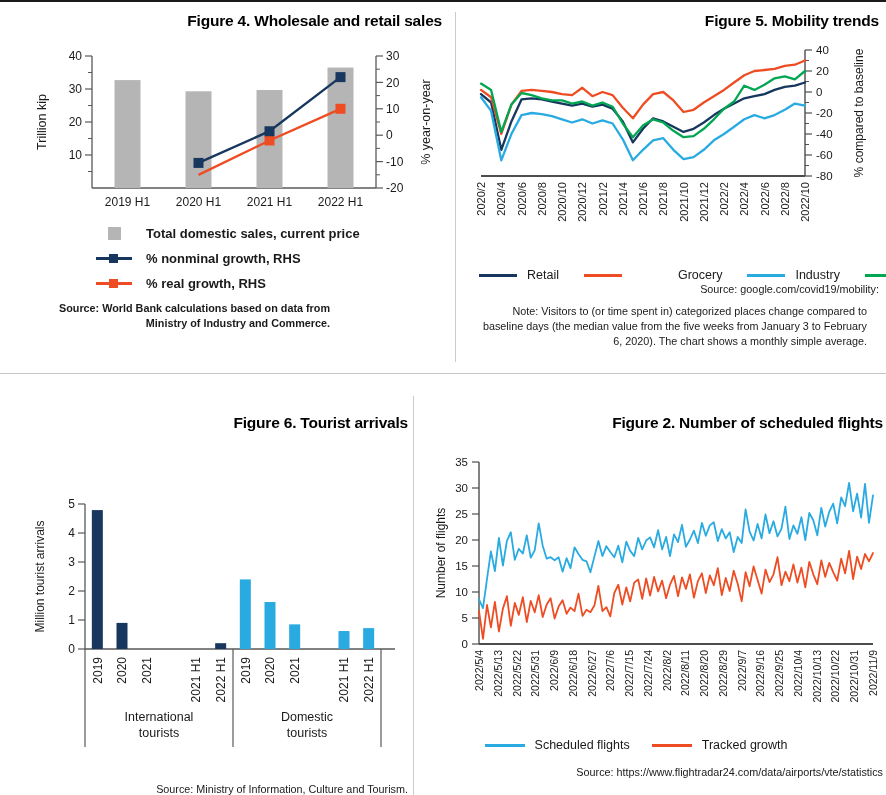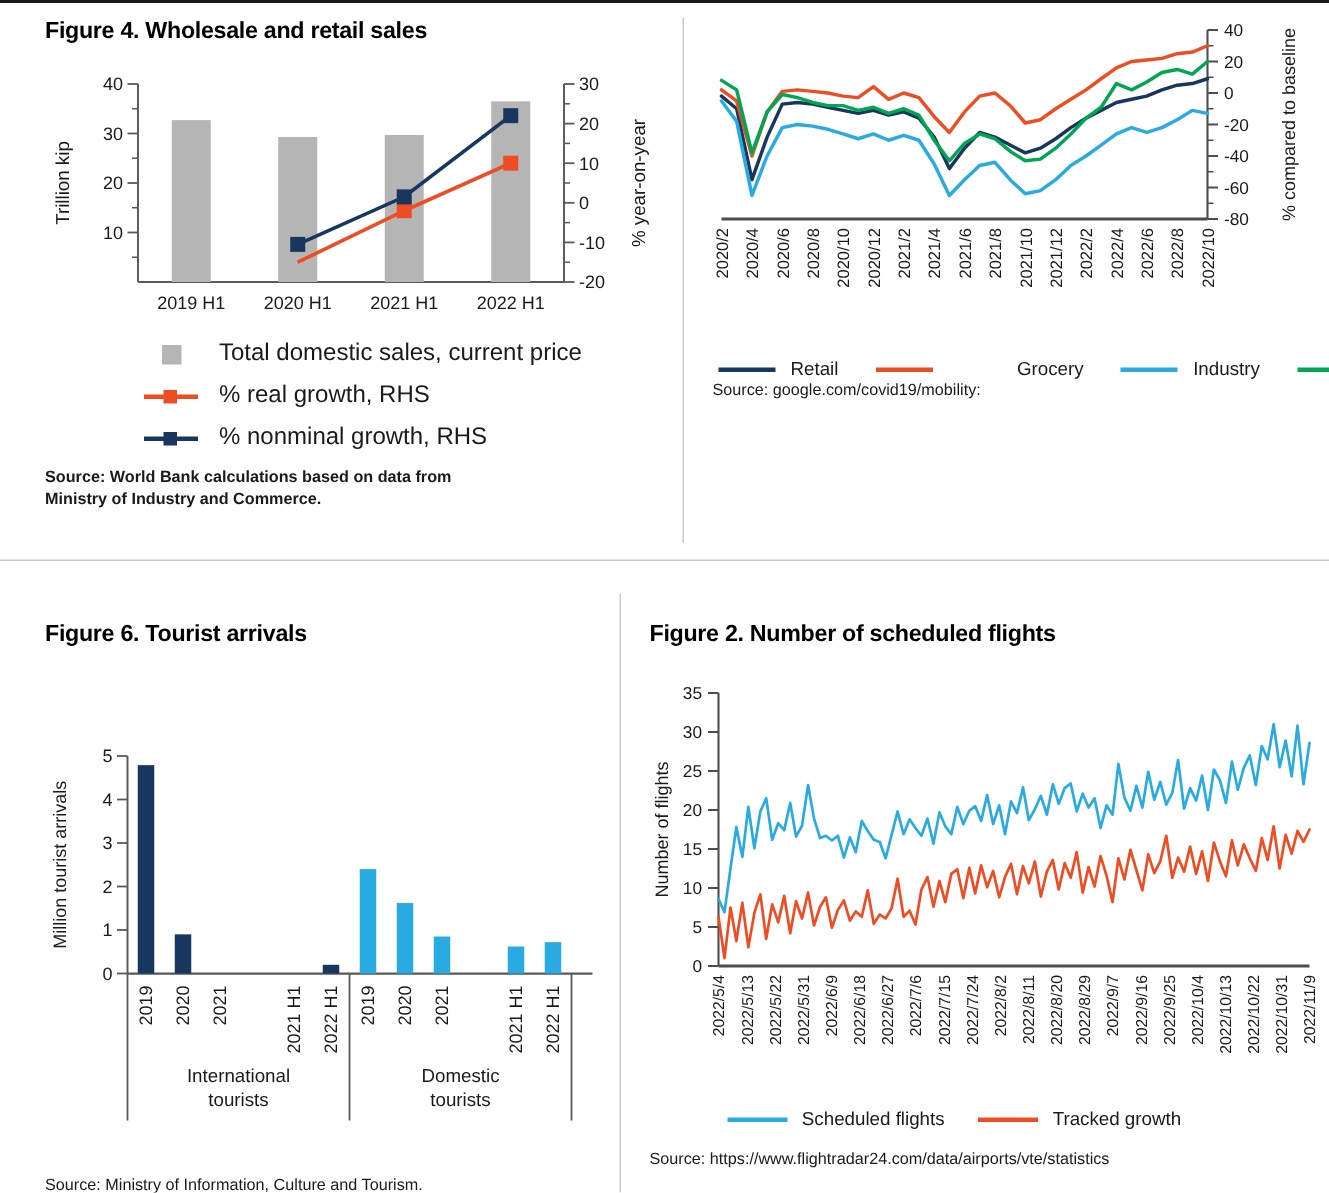--- a/index.html
+++ b/index.html
@@ -1,25 +1,25 @@
 <!DOCTYPE html>
 <html><head>
 <meta charset="utf-8">
 <style>
   html,body{margin:0;padding:0;background:#fff;}
   body{width:886px;height:795px;font-family:"Liberation Sans",sans-serif;color:#1a1a1a;position:relative;overflow:hidden;}
-  .page{position:relative;width:886px;height:795px;}
+  .page{position:relative;width:886px;height:795px;text-align:right;}
   .top-rule{position:absolute;top:0;left:0;width:886px;height:2px;background:#1a1a1a;}
   .hdiv{position:absolute;left:0;width:886px;height:1px;background:#c6c6c6;}
   .vdiv{position:absolute;width:1px;background:#cbcbcb;}
   .panel{position:absolute;}
   .fig-title{font-size:15.5px;font-weight:700;color:#000;margin:0 0 12px 0;letter-spacing:-0.2px;}
   .source,.note{font-size:10.8px;line-height:1.38;color:#1a1a1a;margin:0;}
   .legend-col{margin:10px 0 0 62px;}
-  .legend-col .lrow{display:flex;align-items:center;margin:0 0 10px 0;font-size:16px;}
+  .legend-col .lrow{display:flex;align-items:center;margin:0 0 10px 0;font-size:13px;font-weight:bold;}
   .legend-col .sw{width:44px;display:flex;justify-content:center;margin-right:10px;flex:0 0 44px;}
   .sq{width:13px;height:13px;display:inline-block;}
   .lnsw{display:inline-block;width:36px;height:3px;position:relative;}
   .lnsw .mk{position:absolute;left:13px;top:-3px;width:9px;height:9px;}
   .legend-row{display:flex;align-items:center;font-size:12.5px;}
   .legend-row .item{display:flex;align-items:center;}
   .legend-row .bar{display:inline-block;height:3px;margin-right:10px;}
   text{font-family:"Liberation Sans",sans-serif;}
 </style>
 </head>
@@ -83,41 +83,42 @@
         </svg></div>
     <div id="legend-fig4" class="legend-col">
         <div class="lrow">
           <span class="sw">
             <span class="sq" style="background: rgb(181, 181, 181);"></span>
           </span>
           <span>Total domestic sales, current price</span>
         </div>
         <div class="lrow">
           <span class="sw">
+            <span class="lnsw" style="background: rgb(23, 55, 94);">
+              <span class="mk" style="background: rgb(23, 55, 94);"></span>
+            </span>
+          </span>
+          <span>% nonminal growth, RHS</span>
+        </div>
+        <div class="lrow">
+          <span class="sw">
             <span class="lnsw" style="background: rgb(238, 77, 35);">
               <span class="mk" style="background: rgb(238, 77, 35);"></span>
             </span>
           </span>
           <span>% real growth, RHS</span>
         </div>
-        <div class="lrow">
-          <span class="sw">
-            <span class="lnsw" style="background: rgb(23, 55, 94);">
-              <span class="mk" style="background: rgb(23, 55, 94);"></span>
-            </span>
-          </span>
-          <span>% nonminal growth, RHS</span>
-        </div>
       </div>
     <p class="source" style="max-width:300px;margin-top:10px;font-weight:bold;">Source: World Bank calculations based on data from Ministry of Industry and Commerce.</p>
   </section>
 
   <div class="vdiv" style="left:455px;top:12px;height:350px;"></div>
 
   <section class="panel" style="left:475px;top:12px;width:404px;">
+    <div class="fig-title">Figure 5. Mobility trends</div>
     <div id="chart-fig5"><svg viewBox="0 0 404 196" width="404" height="196">
           <line x1="6" y1="134" x2="330" y2="134" stroke="#4d4d4d" stroke-width="2"></line>
           <line x1="330" y1="8" x2="330" y2="134" stroke="#4d4d4d" stroke-width="1.4"></line>
           <line x1="330" y1="134" x2="337" y2="134" stroke="#4d4d4d" stroke-width="1.2"></line>
           <text x="341" y="134" fill="#1a1a1a" font-size="11.5" text-anchor="start" dy="0.35em">-80</text>
           <line x1="330" y1="113" x2="337" y2="113" stroke="#4d4d4d" stroke-width="1.2"></line>
           <text x="341" y="113" fill="#1a1a1a" font-size="11.5" text-anchor="start" dy="0.35em">-60</text>
           <line x1="330" y1="92" x2="337" y2="92" stroke="#4d4d4d" stroke-width="1.2"></line>
           <text x="341" y="92" fill="#1a1a1a" font-size="11.5" text-anchor="start" dy="0.35em">-40</text>
           <line x1="330" y1="71" x2="337" y2="71" stroke="#4d4d4d" stroke-width="1.2"></line>
@@ -169,20 +170,21 @@
         <span class="item" style="margin-right: 25px;">
           <span class="bar" style="width: 38px; background: rgb(41, 171, 226);"></span>
           <span>Industry</span>
         </span>
         <span class="item" style="margin-right: 25px;">
           <span class="bar" style="width: 38px; background: rgb(0, 166, 81);"></span>
           <span>Workplace</span>
         </span>
       </div>
     <p class="source" style="">Source: google.com/covid19/mobility:</p>
+    <p class="note" style="max-width:392px;margin-top:7px;">Note: Visitors to (or time spent in) categorized places change compared to baseline days (the median value from the five weeks from January 3 to February 6, 2020). The chart shows a monthly simple average.</p>
   </section>
 
   <div class="hdiv" style="top:373px;"></div>
   <div class="vdiv" style="left:413px;top:396px;height:399px;"></div>
 
   <section class="panel" style="left:30px;top:414px;width:378px;">
     <div class="fig-title">Figure 6. Tourist arrivals</div>
     <div id="chart-fig6"><svg viewBox="0 0 378 322" width="378" height="322">
           <line x1="55" y1="60" x2="55" y2="205" stroke="#595959" stroke-width="1.3"></line>
           <line x1="55" y1="205" x2="365" y2="205" stroke="#595959" stroke-width="1.5"></line>

